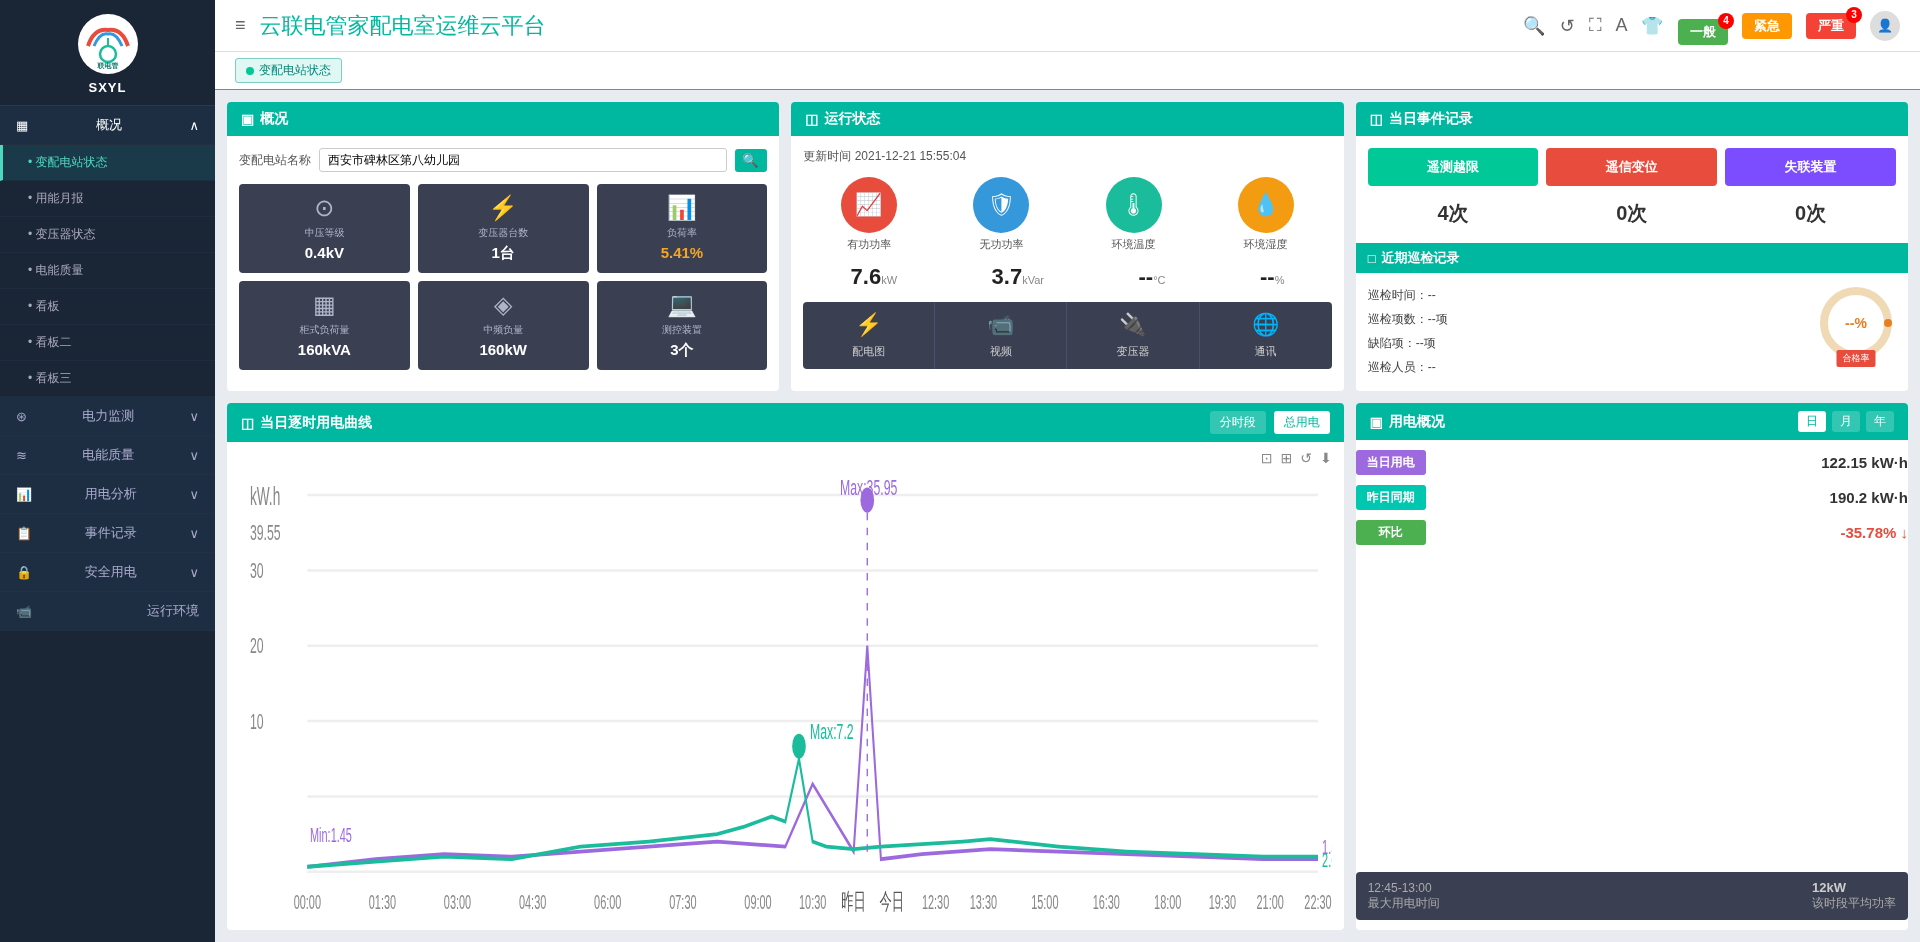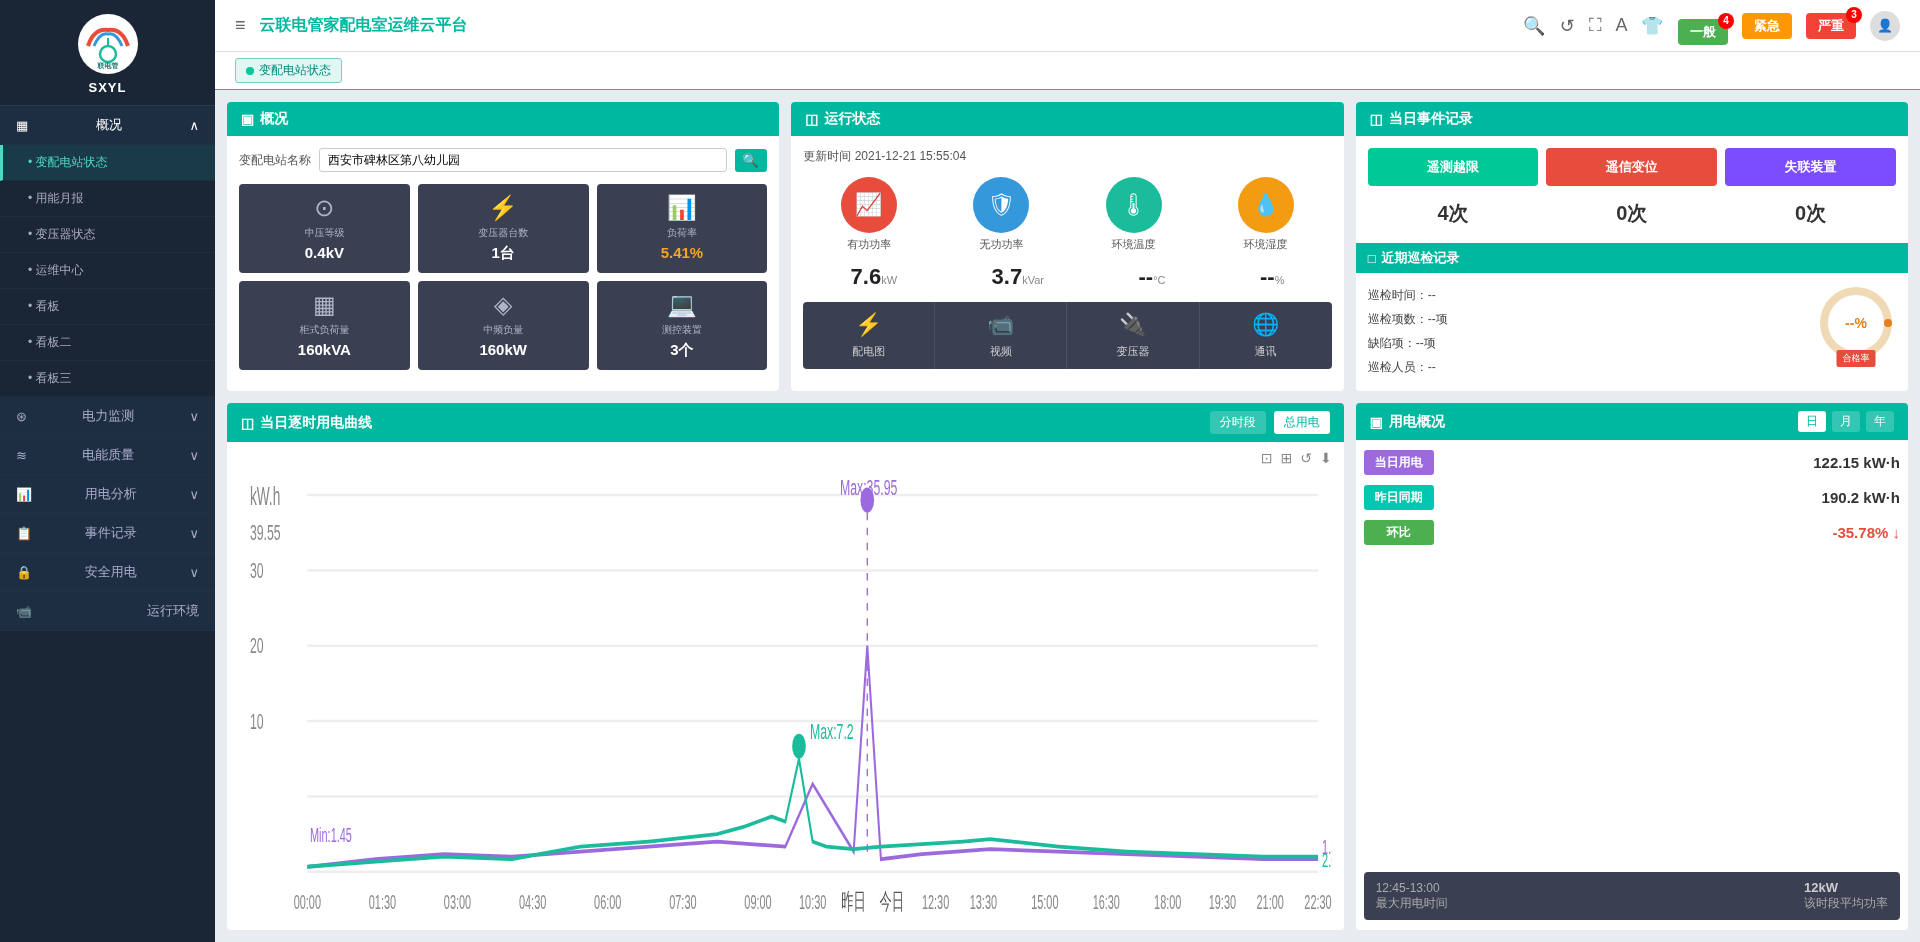--- a/index.html
+++ b/index.html
@@ -15,21 +15,21 @@
     .nav-section-header.active { color: #fff; }
     .nav-item { padding: 9px 16px 9px 28px; color: #aab; font-size: 12px; cursor: pointer; border-bottom: 1px solid #1e2d3d; }
     .nav-item.active { background: #1a3a4a; color: #4dd9c0; border-left: 3px solid #4dd9c0; padding-left: 25px; }
 
     
     #main { flex: 1; display: flex; flex-direction: column; background: #e8ecf0; overflow: hidden; }
 
     
     #topbar { background: white; display: flex; align-items: center; padding: 0 20px; height: 52px; border-bottom: 1px solid #ddd; flex-shrink: 0; }
     #topbar-menu { font-size: 18px; color: #666; margin-right: 14px; cursor: pointer; }
-    #topbar-title { font-size: 16px; color: #00b8a0; font-weight: bold; flex: 1; }
+    #topbar-title { font-size: 22px; color: #00b8a0; font-weight: normal; flex: 1; }
     .topbar-icons { display: flex; align-items: center; gap: 14px; }
     .topbar-icon { font-size: 18px; color: #666; cursor: pointer; }
     .topbar-btn { padding: 4px 12px; border-radius: 4px; font-size: 13px; font-weight: bold; color: white; cursor: pointer; position: relative; }
     .btn-general { background: #4caf50; margin-top: 12px; }
     .btn-urgent { background: #ff9800; }
     .btn-severe { background: #f44336; }
     .badge { position: absolute; top: -6px; right: -6px; background: red; color: white; border-radius: 50%; width: 16px; height: 16px; font-size: 10px; display: flex; align-items: center; justify-content: center; }
     .topbar-avatar { width: 30px; height: 30px; border-radius: 50%; background: #ddd; display: flex; align-items: center; justify-content: center; color: #555; cursor: pointer; }
 
     
@@ -107,21 +107,21 @@
     .chart-period-btn.active { background: white; color: #00b8a0; }
     .chart-toolbar { display: flex; justify-content: flex-end; gap: 8px; margin-bottom: 4px; font-size: 14px; color: #888; }
     .chart-area { position: relative; height: calc(100% - 30px); }
 
     
     #power-card { grid-column: 3; grid-row: 2; }
     .power-header { background: #00b8a0; color: white; padding: 8px 14px; font-size: 14px; font-weight: bold; display: flex; align-items: center; gap: 6px; }
     .power-header-right { margin-left: auto; display: flex; gap: 6px; }
     .power-tab { background: rgba(255,255,255,0.2); border: none; color: white; padding: 2px 8px; border-radius: 3px; font-size: 12px; cursor: pointer; }
     .power-tab.active { background: white; color: #00b8a0; }
-    .power-body { padding: 10px 8px; flex: 1; display: flex; flex-direction: column; gap: 10px; }
+    .power-body { padding: 10px 0; flex: 1; display: flex; flex-direction: column; gap: 10px; }
     .power-row { display: flex; align-items: center; gap: 8px; }
     .power-label { border-radius: 3px; padding: 4px 10px; color: white; font-size: 12px; font-weight: bold; min-width: 70px; text-align: center; }
     .power-label-purple { background: #9c6ade; }
     .power-label-teal { background: #00c8b0; }
     .power-label-green { background: #4caf50; }
     .power-value { font-size: 15px; font-weight: bold; color: #333; margin-left: auto; }
     .power-bottom { background: #3a3f52; border-radius: 4px; padding: 8px 12px; margin-top: auto; display: flex; justify-content: space-between; align-items: center; }
     .power-bottom-label { font-size: 12px; color: #aaa; }
     .power-bottom-value { font-size: 13px; color: #ccc; font-weight: bold; }
 
@@ -148,21 +148,21 @@
   </div>
   <div id="sidebar-nav">
     <div class="nav-section-header active">
       <span>▦</span>
       <span>概况</span>
       <span>∧</span>
     </div>
     <div class="nav-item active">• 变配电站状态</div>
     <div class="nav-item">• 用能月报</div>
     <div class="nav-item">• 变压器状态</div>
-    <div class="nav-item">• 运维中心</div>
+    <div class="nav-item">• 电能质量</div>
     <div class="nav-item">• 看板</div>
     <div class="nav-item">• 看板二</div>
     <div class="nav-item">• 看板三</div>
     <div class="nav-section-header">
       <span>⊛</span>
       <span>电力监测</span>
       <span>∨</span>
     </div>
     <div class="nav-section-header">
       <span>≋</span>

